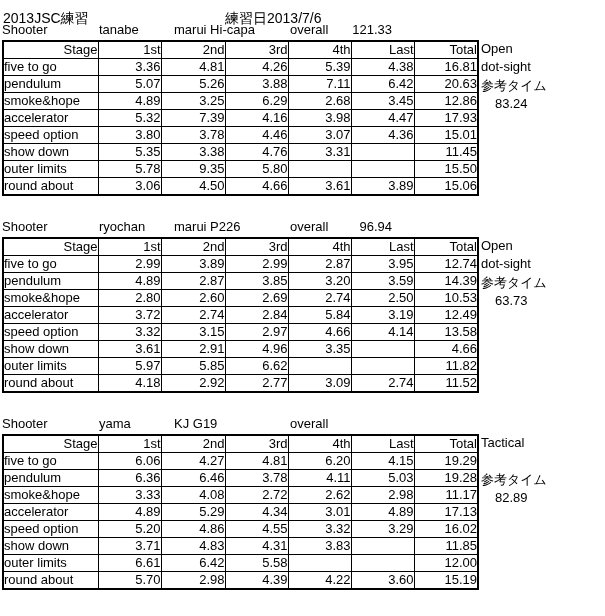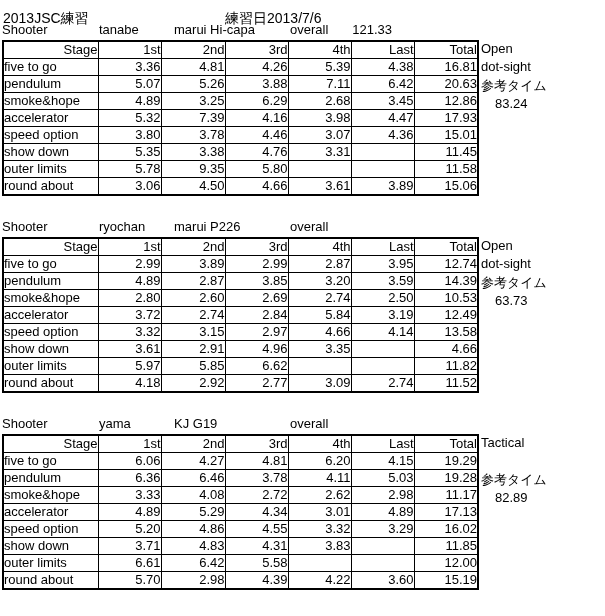--- a/index.html
+++ b/index.html
@@ -156,21 +156,21 @@
             <td class="num black"></td>
             <td class="num">11.45</td>
           </tr>
           <tr>
             <td class="stage">outer limits</td>
             <td class="num">5.78</td>
             <td class="num hl-orange">9.35</td>
             <td class="num">5.80</td>
             <td class="num black"></td>
             <td class="num black"></td>
-            <td class="num">11.58</td>
+            <td class="num">15.50</td>
           </tr>
           <tr>
             <td class="stage">round about</td>
             <td class="num">3.06</td>
             <td class="num">4.50</td>
             <td class="num hl-orange">4.66</td>
             <td class="num">3.61</td>
             <td class="num">3.89</td>
             <td class="num">15.06</td>
           </tr>
@@ -183,20 +183,21 @@
         <div class="note num-note">83.24</div>
       </div>
   </div>
 
   <div class="section" style="top:218px">
     <div class="shooter-line">
       <span class="sp-label">Shooter</span>
       <span class="sp-name">ryochan</span>
       <span class="sp-gun">marui P226</span>
       <span class="sp-overall">overall</span>
+      <span class="sp-ovval">96.94</span>
     </div>
     <table class="grid">
       <colgroup>
           <col class="c-stage">
           <col class="c1">
           <col class="c2">
           <col class="c3">
           <col class="c4">
           <col class="c5">
           <col class="c6">

